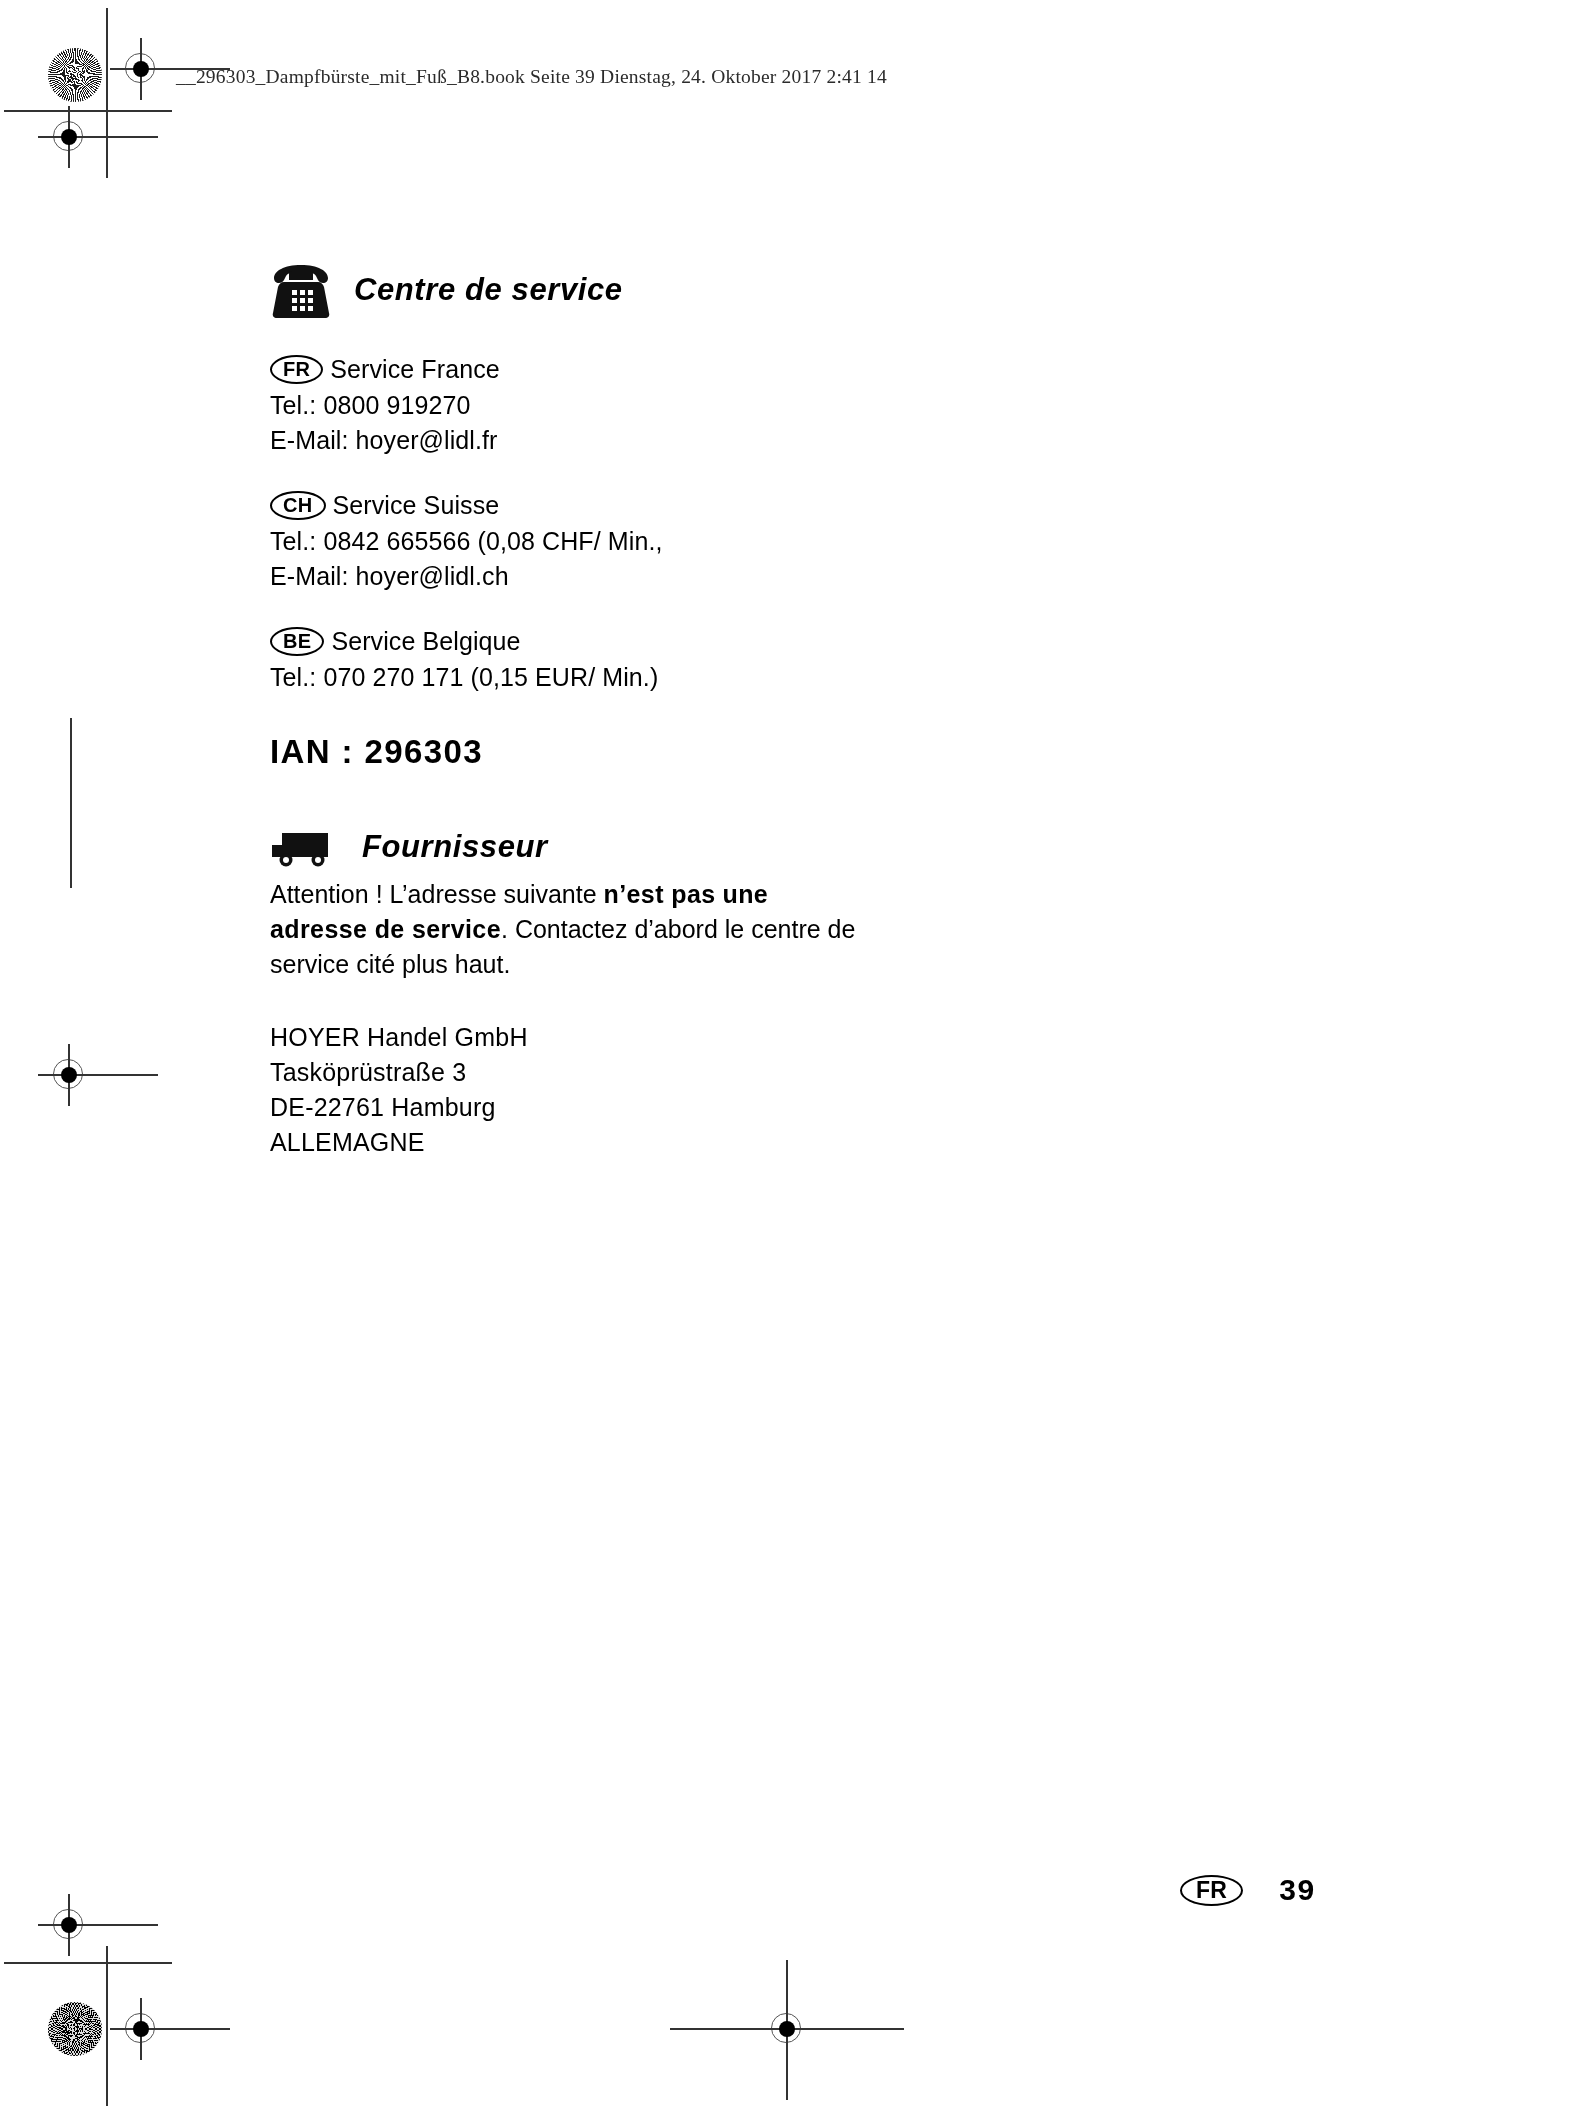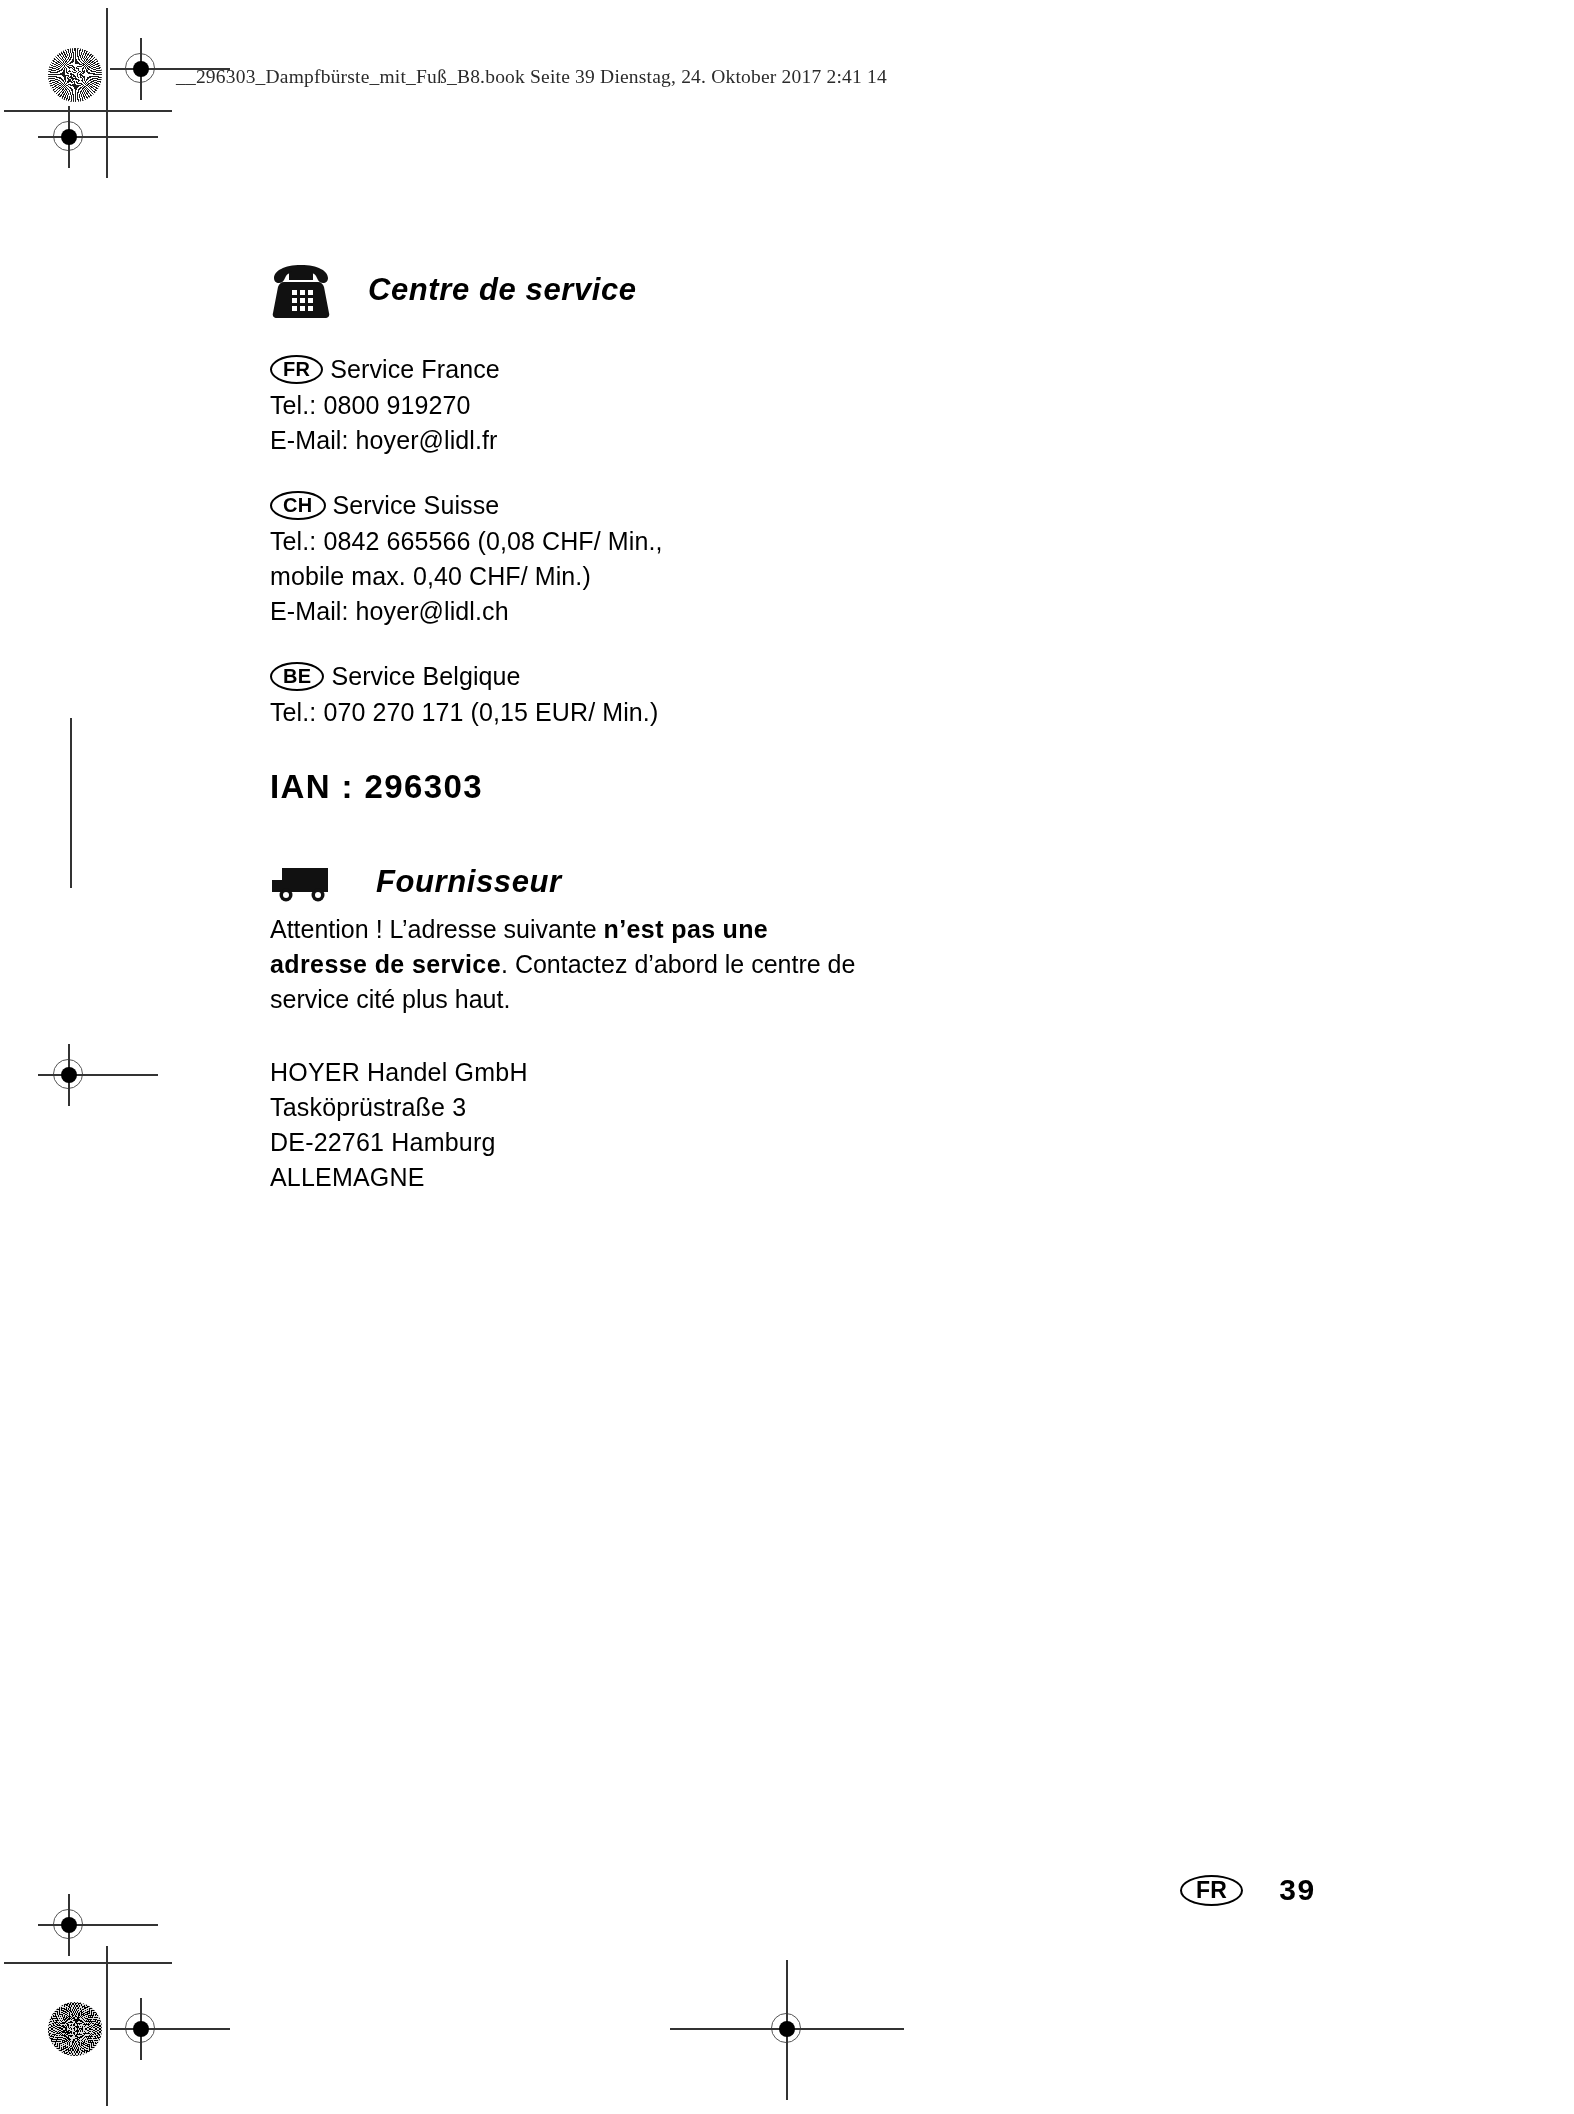--- a/index.html
+++ b/index.html
@@ -101,21 +101,21 @@
   .content {
     position: absolute;
     left: 270px;
     top: 262px;
     width: 900px;
   }
 
   .section-head {
     display: flex;
     align-items: center;
-    gap: 36px;
+    gap: 22px;
     margin: 0 0 34px 0;
   }
   .section-head.fournisseur { margin: 0 0 10px 0; align-items: center; }
 
   .section-title {
     font-size: 31px;
     font-weight: bold;
     font-style: italic;
     letter-spacing: 0.6px;
   }
@@ -305,21 +305,20 @@
       </div>
       <div class="svc-line">Tel.: 0800 919270</div>
       <div class="svc-line">E-Mail: hoyer@lidl.fr</div>
     </div>
 
     <div class="svc-block">
       <div class="svc-line name">
         <span class="ctry">CH</span><span>Service Suisse</span>
       </div>
       <div class="svc-line">Tel.: 0842 665566 (0,08 CHF/ Min.,</div>
-      <div class="svc-line">mobile max. 0,40 CHF/ Min.)</div>
       <div class="svc-line">E-Mail: hoyer@lidl.ch</div>
     </div>
 
     <div class="svc-block">
       <div class="svc-line name">
         <span class="ctry">BE</span><span>Service Belgique</span>
       </div>
       <div class="svc-line">Tel.: 070 270 171 (0,15 EUR/ Min.)</div>
     </div>
 

